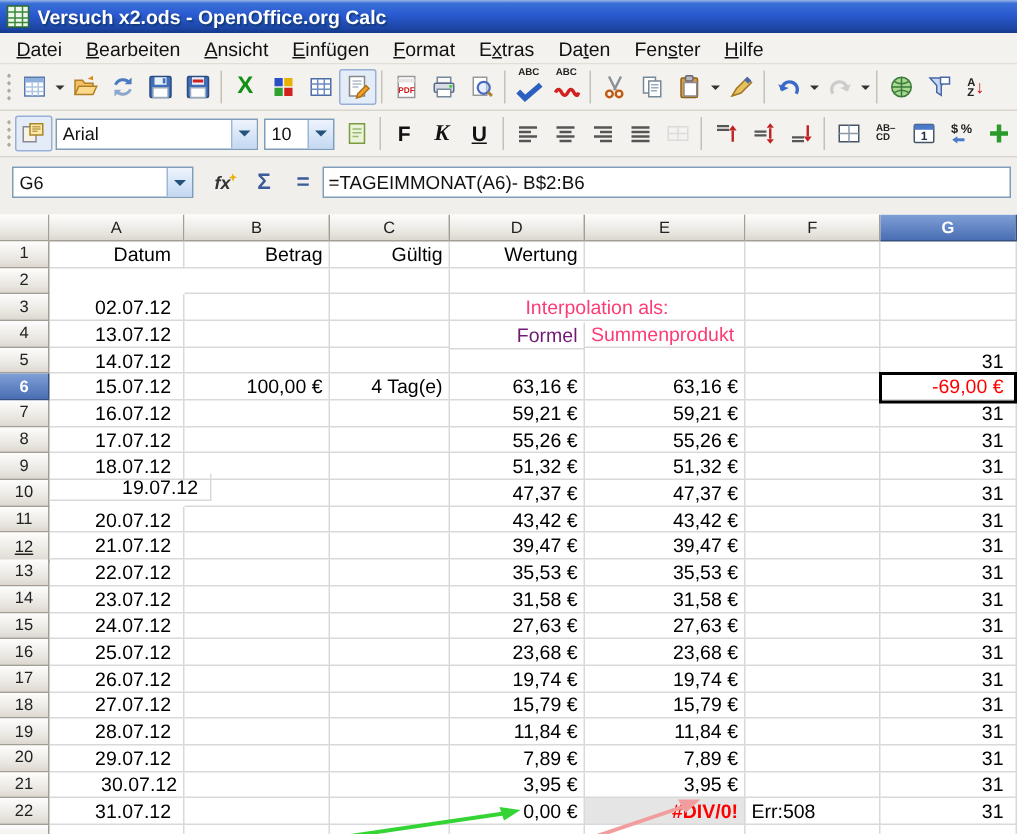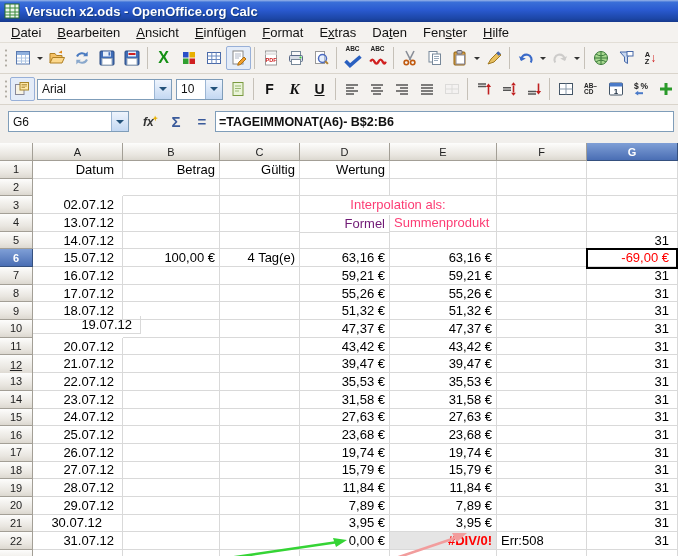--- a/index.html
+++ b/index.html
@@ -42,21 +42,21 @@
   .combo .val { flex: 1; padding-left: 4px; white-space: nowrap; overflow: hidden; }
   .combo .cbtn { width: 17px; height: 100%; display: flex; align-items: center; justify-content: center;
     background: linear-gradient(180deg,#eef4fd,#c3d8f2); border-left: 1px solid #9cb6d4; }
   .combo .cbtn i { border: 4px solid transparent; border-top-color: #23527a; margin-top: 4px; }
 
   
   .formulabar { height: 33px; display: flex; align-items: center; background: #f1efec; padding: 0 4px 0 6px; }
   .fbtn { width: 26px; height: 24px; display: flex; align-items: center; justify-content: center; }
   .fbtn svg { width: 20px; height: 18px; }
   .formula-input { flex: 1; height: 21px; border: 1px solid #7f9db9; background: #fff;
-    font-family: "Liberation Sans", sans-serif; font-size: 12.5px; padding: 0 3px; color: #111; font-weight: bold; }
+    font-family: "Liberation Sans", sans-serif; font-size: 12.5px; padding: 0 3px; color: #111; }
   .sigma { font-size: 15px; font-weight: bold; color: #3a5a9a; }
 
   
   .sheet { position: absolute; left: 0; top: 143px; width: 678px; height: 413px; background: #fff; overflow: hidden; }
   .colhead, .rowhead, .corner { position: absolute; display: flex; align-items: center; justify-content: center;
     font-size: 11px; color: #222; background: linear-gradient(180deg,#fdfdfc,#e9e6e0 70%,#dcd8d0);
     border-right: 1px solid #a39f96; border-bottom: 1px solid #a39f96; }
   .colhead.sel, .rowhead.sel { background: linear-gradient(180deg,#7f9fd6,#4a6eb4); color: #fff; font-weight: bold;
     border-right-color: #35507e; border-bottom-color: #35507e; }
   .cell { position: absolute; font-size: 13px; color: #000; line-height: 17px; white-space: nowrap;
@@ -659,21 +659,21 @@
       <div class="cell" style="left: 587px; top: 336.24px; width: 91px; height: 17.68px; padding-right: 8px;">31</div>
       <div class="rowhead" style="left: 0px; top: 353.92px; width: 33px; height: 17.68px;">20</div>
       <div class="cell" style="left: 33px; top: 353.92px; width: 90px; height: 17.68px; padding-right: 8px;">29.07.12</div>
       <div class="cell" style="left: 123px; top: 353.92px; width: 97px; height: 17.68px;"></div>
       <div class="cell" style="left: 220px; top: 353.92px; width: 80px; height: 17.68px;"></div>
       <div class="cell" style="left: 300px; top: 353.92px; width: 90px; height: 17.68px;">7,89 €</div>
       <div class="cell" style="left: 390px; top: 353.92px; width: 107px; height: 17.68px;">7,89 €</div>
       <div class="cell" style="left: 497px; top: 353.92px; width: 90px; height: 17.68px;"></div>
       <div class="cell" style="left: 587px; top: 353.92px; width: 91px; height: 17.68px; padding-right: 8px;">31</div>
       <div class="rowhead" style="left: 0px; top: 371.6px; width: 33px; height: 17.68px;">21</div>
-      <div class="cell" style="left: 33px; top: 371.6px; width: 90px; height: 17.68px; padding-right: 20px;">30.07.12</div>
+      <div class="cell" style="left: 33px; top: 371.6px; width: 90px; height: 17.68px; padding-right: 4px;">30.07.12</div>
       <div class="cell" style="left: 123px; top: 371.6px; width: 97px; height: 17.68px;"></div>
       <div class="cell" style="left: 220px; top: 371.6px; width: 80px; height: 17.68px;"></div>
       <div class="cell" style="left: 300px; top: 371.6px; width: 90px; height: 17.68px;">3,95 €</div>
       <div class="cell" style="left: 390px; top: 371.6px; width: 107px; height: 17.68px;">3,95 €</div>
       <div class="cell" style="left: 497px; top: 371.6px; width: 90px; height: 17.68px;"></div>
       <div class="cell" style="left: 587px; top: 371.6px; width: 91px; height: 17.68px; padding-right: 8px;">31</div>
       <div class="rowhead" style="left: 0px; top: 389.28px; width: 33px; height: 17.68px;">22</div>
       <div class="cell" style="left: 33px; top: 389.28px; width: 90px; height: 17.68px; padding-right: 8px;">31.07.12</div>
       <div class="cell" style="left: 123px; top: 389.28px; width: 97px; height: 17.68px;"></div>
       <div class="cell" style="left: 220px; top: 389.28px; width: 80px; height: 17.68px;"></div>

